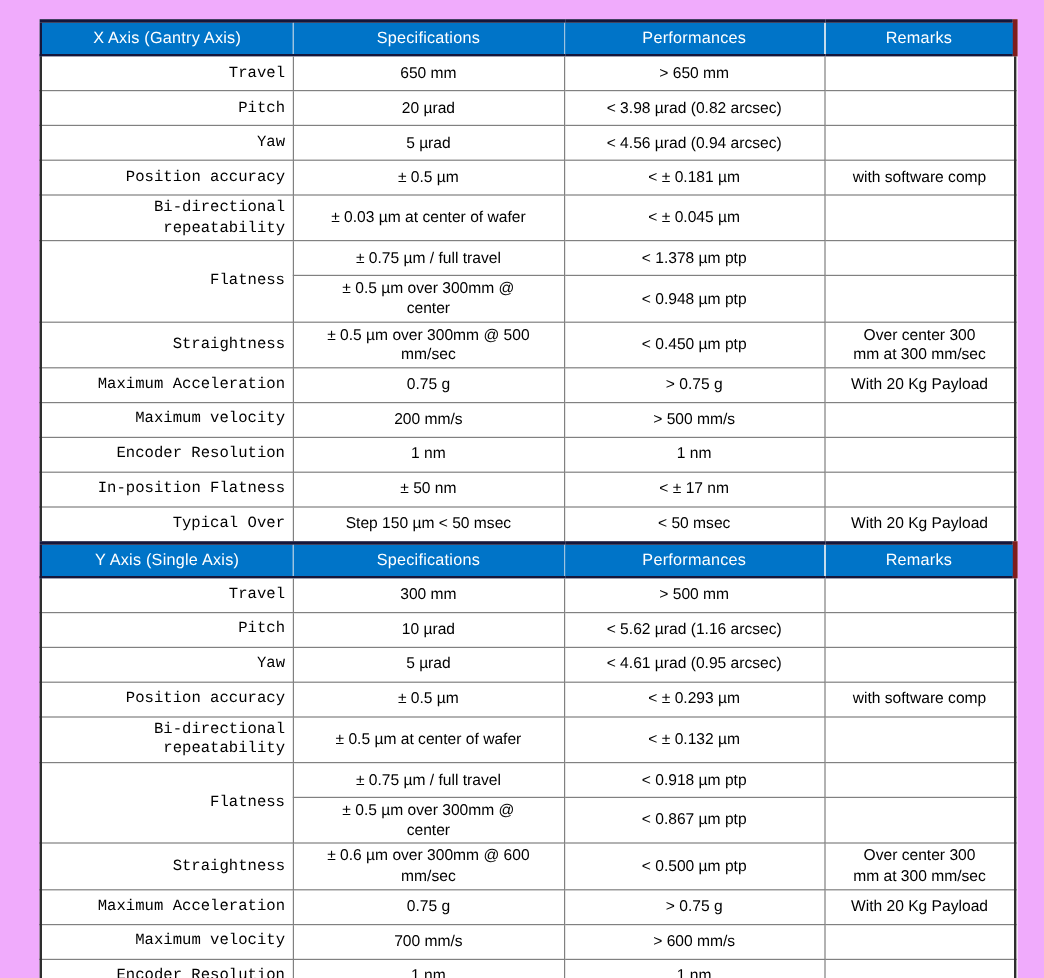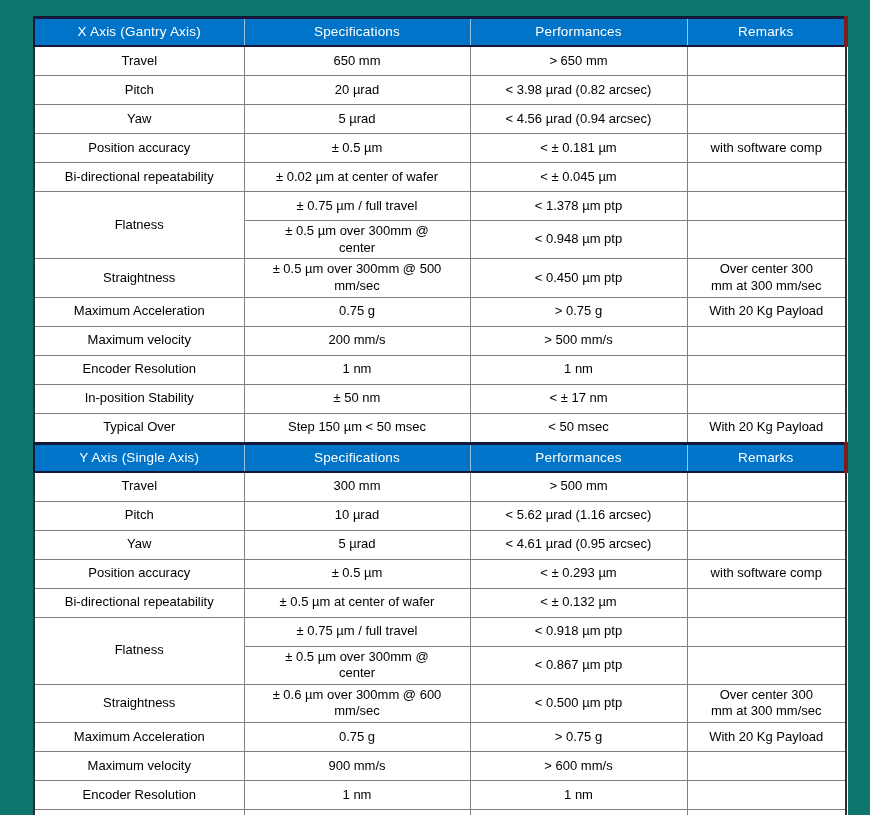--- a/index.html
+++ b/index.html
@@ -4,21 +4,21 @@
 <style>
   html, body {
     margin: 0;
     padding: 0;
     background: #ffffff;
     font-family: "Liberation Sans", sans-serif;
   }
   .page {
     width: 870px;
     height: 815px;
-    background: #0f766e;
+    background: #f0abfc;
     box-sizing: border-box;
     padding: 16px 0 0 33px;
   }
   table.spec {
     border-collapse: collapse;
     table-layout: fixed;
     width: 812px;
     background: #ffffff;
     border-left: 2px solid #2e2e2e;
     border-right: 2px solid #2e2e2e;
@@ -28,21 +28,21 @@
     border: 1px solid #808080;
     font-size: 13px;
     color: #000000;
     padding: 2px 6px;
     height: 24px;
     line-height: 1.28;
     white-space: pre-line;
     vertical-align: middle;
     overflow: hidden;
   }
-  td.lbl { text-align: center; }
+  td.lbl { text-align: right; font-family: Liberation Mono, monospace; }
   td.ctr { text-align: center; }
   tr.hdr td {
     background: #0074C8;
     color: #ffffff;
     text-align: center;
     font-size: 13.5px;
     letter-spacing: 0.2px;
     height: 22px;
     padding: 2px 4px;
     border-top: 3px solid #15173B;
@@ -91,21 +91,21 @@
         <td class="ctr"></td>
       </tr>
       <tr>
         <td class="lbl">Position accuracy</td>
         <td class="ctr">± 0.5 µm</td>
         <td class="ctr">&lt; ± 0.181 µm</td>
         <td class="ctr">with software comp</td>
       </tr>
       <tr>
         <td class="lbl">Bi-directional repeatability</td>
-        <td class="ctr">± 0.02 µm at center of wafer</td>
+        <td class="ctr">± 0.03 µm at center of wafer</td>
         <td class="ctr">&lt; ± 0.045 µm</td>
         <td class="ctr"></td>
       </tr>
       <tr>
         <td class="lbl" rowspan="2">Flatness</td>
         <td class="ctr">± 0.75 µm / full travel</td>
         <td class="ctr">&lt; 1.378 µm ptp</td>
         <td class="ctr"></td>
       </tr>
       <tr>
@@ -134,21 +134,21 @@
         <td class="ctr">&gt; 500 mm/s</td>
         <td class="ctr"></td>
       </tr>
       <tr>
         <td class="lbl">Encoder Resolution</td>
         <td class="ctr">1 nm</td>
         <td class="ctr">1 nm</td>
         <td class="ctr"></td>
       </tr>
       <tr>
-        <td class="lbl">In-position Stability</td>
+        <td class="lbl">In-position Flatness</td>
         <td class="ctr">± 50 nm</td>
         <td class="ctr">&lt; ± 17 nm</td>
         <td class="ctr"></td>
       </tr>
       <tr>
         <td class="lbl">Typical Over</td>
         <td class="ctr">Step 150 µm &lt; 50 msec</td>
         <td class="ctr">&lt;  50 msec</td>
         <td class="ctr">With 20 Kg Payload</td>
       </tr>
@@ -210,21 +210,21 @@
 mm at 300 mm/sec</td>
       </tr>
       <tr>
         <td class="lbl">Maximum Acceleration</td>
         <td class="ctr">0.75 g</td>
         <td class="ctr">&gt; 0.75 g</td>
         <td class="ctr">With 20 Kg Payload</td>
       </tr>
       <tr>
         <td class="lbl">Maximum velocity</td>
-        <td class="ctr">900 mm/s</td>
+        <td class="ctr">700 mm/s</td>
         <td class="ctr">&gt; 600 mm/s</td>
         <td class="ctr"></td>
       </tr>
       <tr>
         <td class="lbl">Encoder Resolution</td>
         <td class="ctr">1 nm</td>
         <td class="ctr">1 nm</td>
         <td class="ctr"></td>
       </tr>
       <tr>

